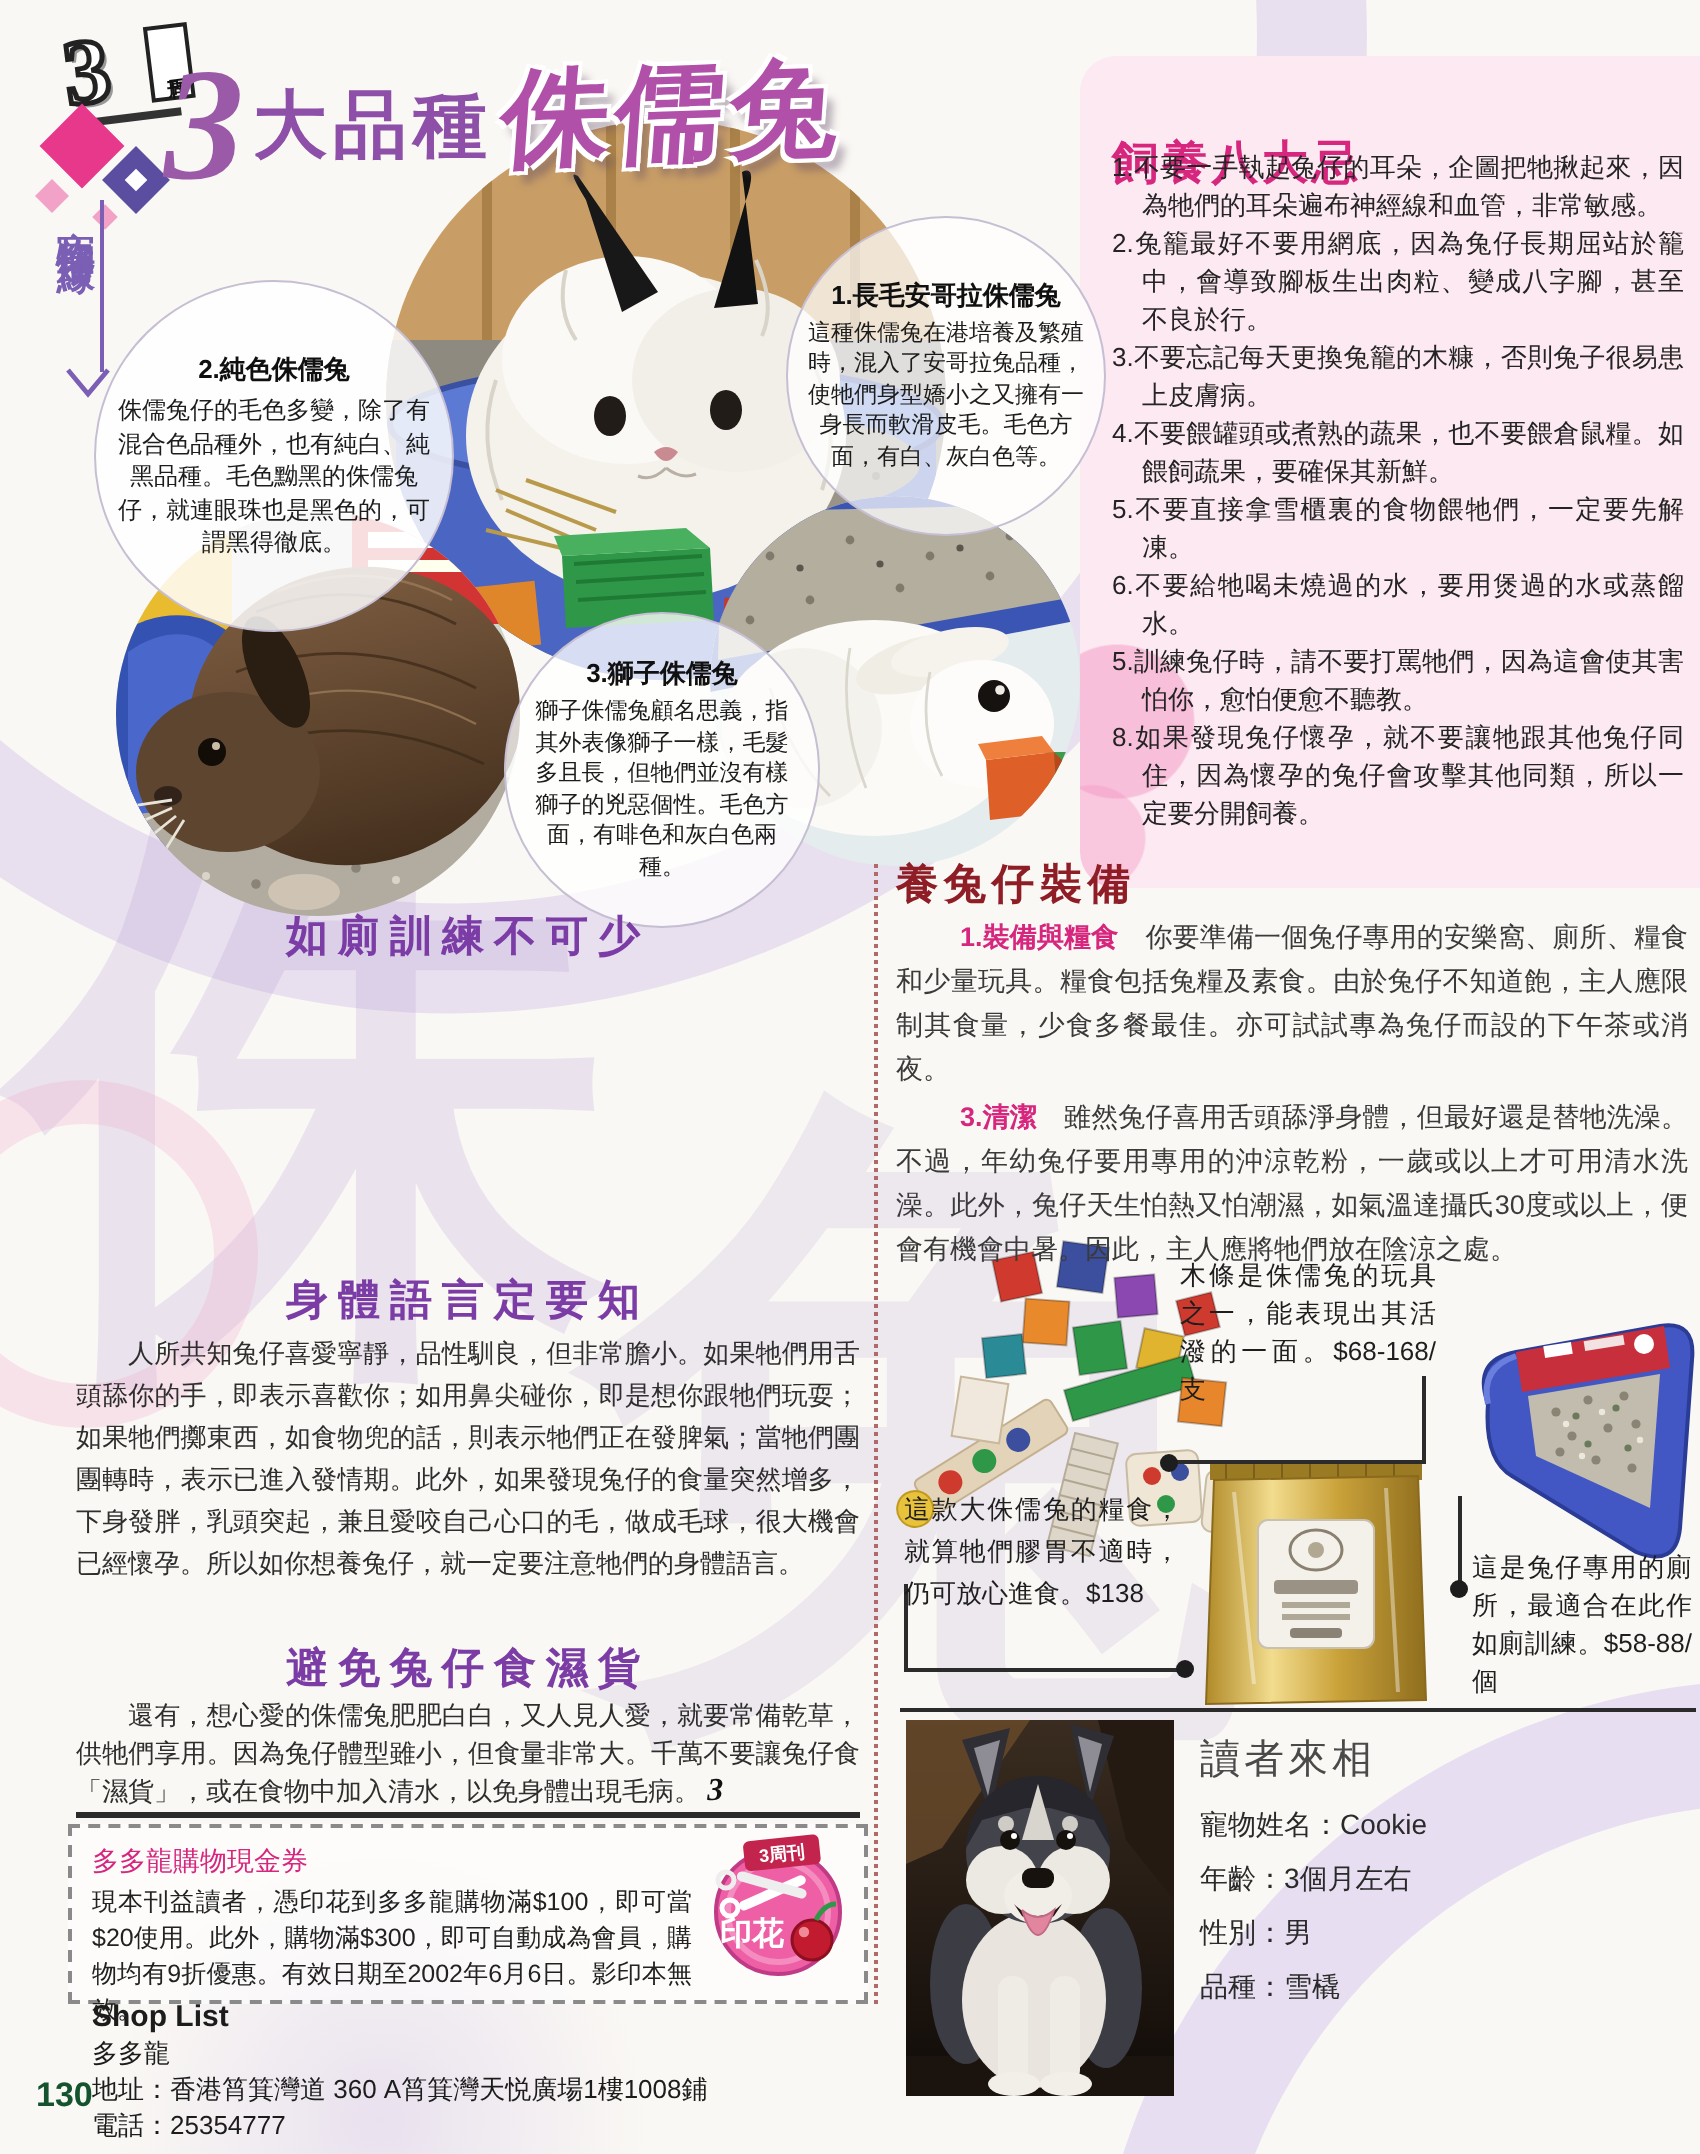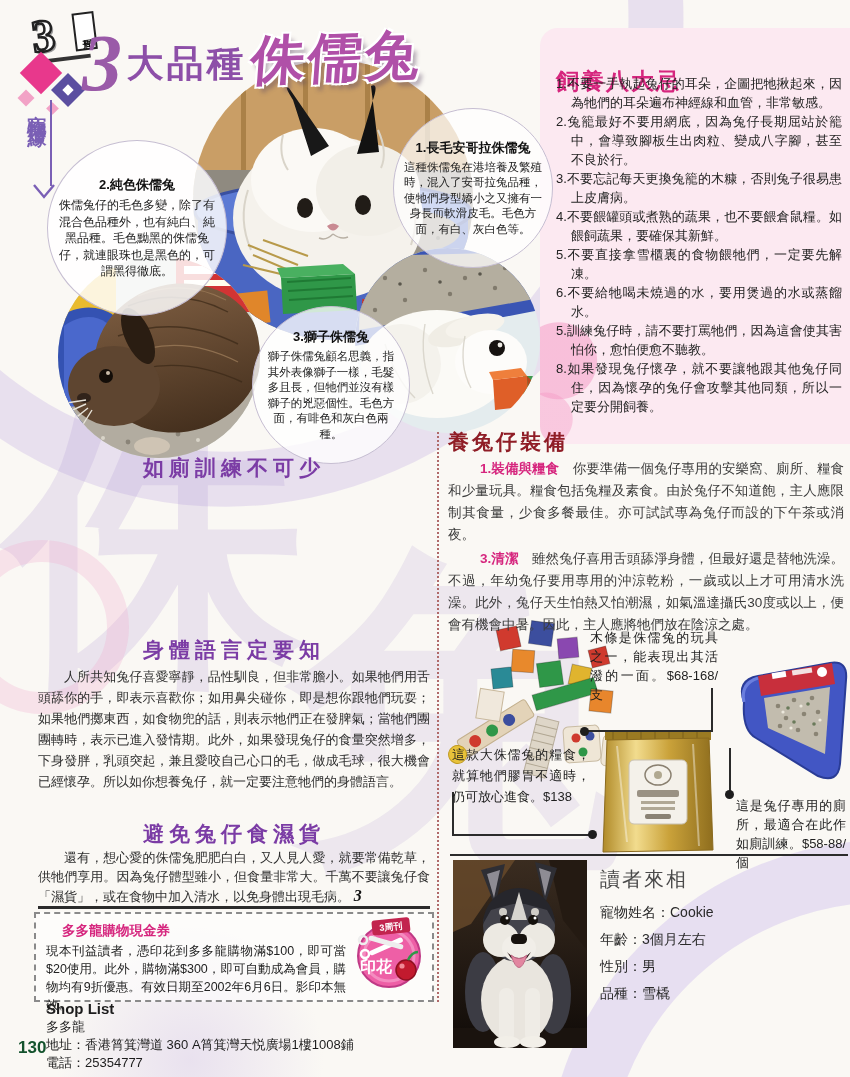--- a/index.html
+++ b/index.html
@@ -31,21 +31,21 @@
       border-radius:18px 0 0 18px;z-index:1;}
   .taboo-h{font-weight:bold;font-size:23px;color:#d6267e;letter-spacing:2px;margin-top:26px;}
   .taboo-item{font-size:13px;line-height:19px;color:#242424;padding-left:15px;text-indent:-15px;text-align:justify;}
   .equip-h{font-family:"Liberation Serif","DejaVu Serif",serif;font-weight:bold;font-size:21px;color:#8f1d26;letter-spacing:3px;z-index:3;}
   .equip-p{font-size:13.5px;line-height:22px;color:#3a3a3a;text-align:justify;z-index:3;}
   .equip-label{font-weight:bold;color:#d6267e;margin-left:32px;}
   .prod-cap{font-size:13px;line-height:19px;color:#1e1e1e;text-align:justify;z-index:4;}
   .line{background:#2b2b2b;z-index:3;}
   .dot{width:9px;height:9px;border-radius:50%;background:#1d1d1d;z-index:4;}
   .coupon{border:2px dashed #8a8a8a;box-sizing:border-box;z-index:3;background:rgba(255,255,255,0.55);}
-  .coupon-h{font-weight:bold;font-size:13.5px;color:#d6267e;margin-left:16px;}
+  .coupon-h{font-weight:normal;font-size:13.5px;color:#d6267e;}
   .coupon-b{font-size:12.5px;line-height:18px;color:#222;text-align:justify;}
   .shop{font-size:13px;line-height:18px;color:#1c1c1c;z-index:3;}
   .reader-h{font-size:20px;color:#4a4a4a;letter-spacing:2px;}
   .reader-row{font-size:14px;line-height:27px;color:#2a2a2a;}
   .vtext{writing-mode:vertical-rl;text-orientation:upright;}
 </style>
 </head>
 <body>
 
 <div class="page">
@@ -401,21 +401,21 @@
         </g>
       <g fill="#ece8dc">
           <circle cx="55" cy="70" r="1.6"></circle>
           <circle cx="73" cy="64" r="1.6"></circle>
           <circle cx="63" cy="86" r="1.6"></circle>
           <circle cx="92" cy="78" r="1.6"></circle>
         </g>
       <path d="M16,60 Q12,42 30,36" fill="none" stroke="#6a7ede" stroke-width="3"></path>
     </svg>
   </div>
-  <div class="abs prod-cap" style="left:736px;top:796px;width:110px;">
+  <div class="abs prod-cap" style="left:736px;top:774px;width:110px;">
     <span>這是兔仔專用的廁所，最適合在此作如廁訓練。</span><span>$58-88/個</span>
   </div>
   <div class="abs line" style="left:729px;top:748px;width:2px;height:46px;"></div>
   <div class="abs dot" style="left:725px;top:790px;"></div>
 
   <div class="abs coupon" style="left:34px;top:912px;width:400px;height:90px;padding:8px 10px;">
     <div class="coupon-h">多多龍購物現金券</div>
     <div class="coupon-b" style="width:300px;margin-top:2px;">現本刊益讀者，憑印花到多多龍購物滿$100，即可當$20使用。此外，購物滿$300，即可自動成為會員，購物均有9折優惠。有效日期至2002年6月6日。影印本無效。</div>
   </div>
   <svg class="abs" style="left:348px;top:916px;z-index:4;" width="80" height="76" viewBox="0 0 80 76">

